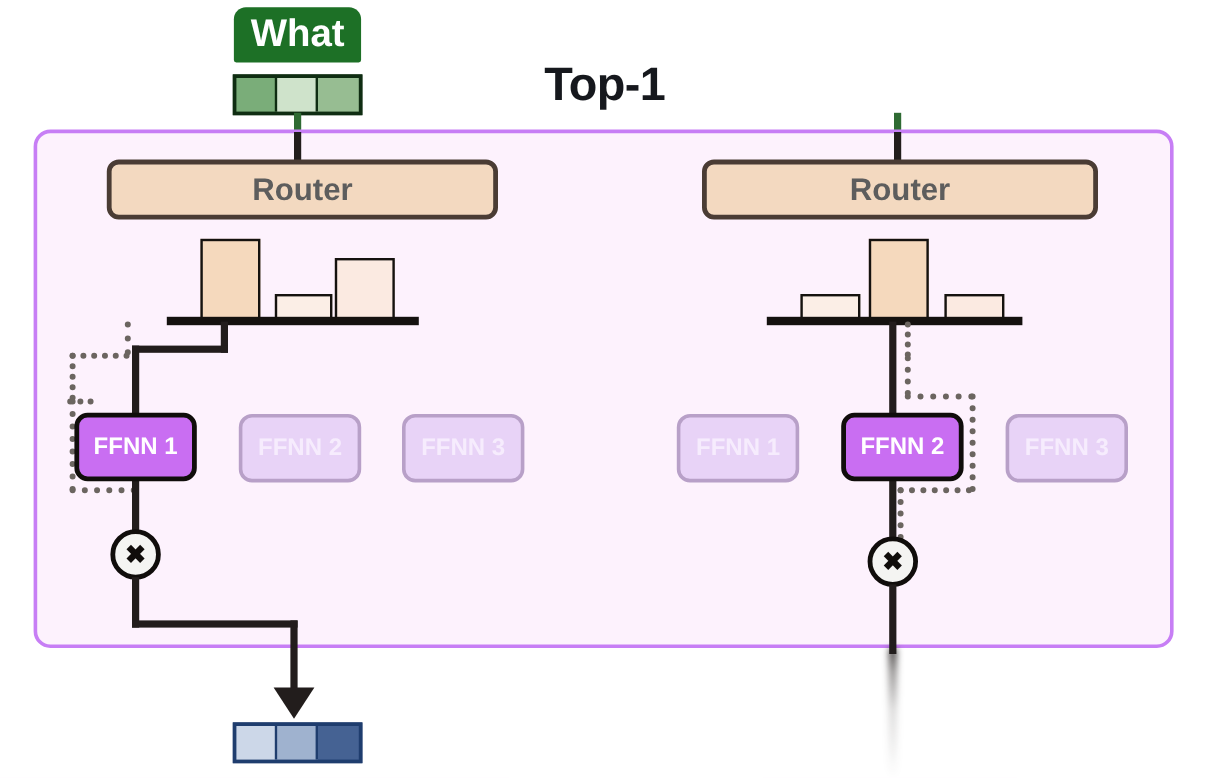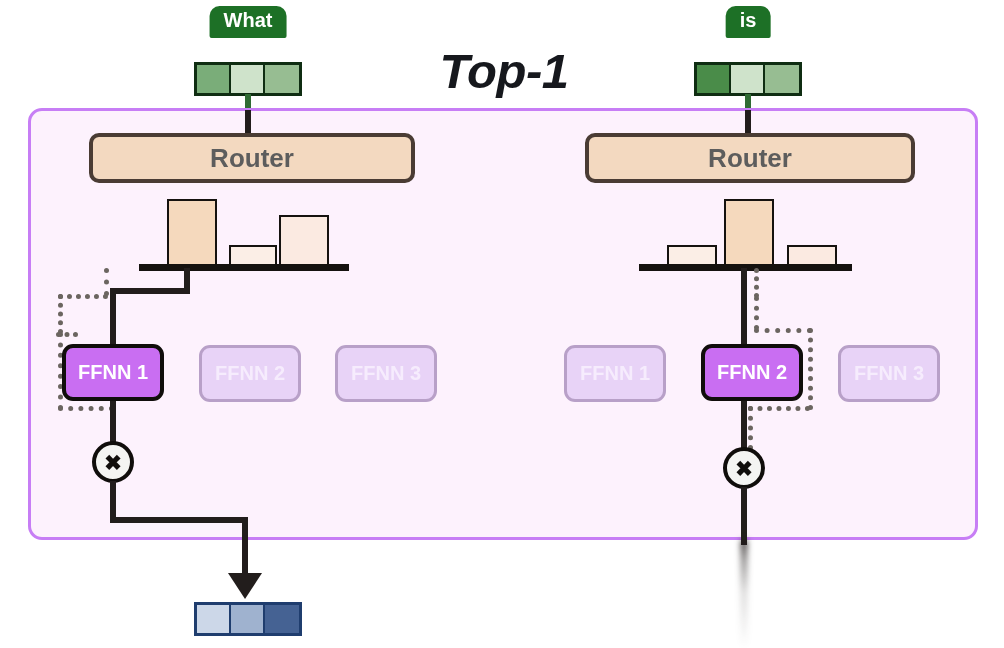--- a/index.html
+++ b/index.html
@@ -34,39 +34,38 @@
   
   .title {
     position: absolute;
     left: 336px;
     top: 43px;
     width: 336px;
     height: 56px;
     display: flex;
     align-items: center;
     justify-content: center;
-    font-size: 49px;
+    font-size: 39px;
     color: #16181d;
     letter-spacing: -0.5px;
     white-space: nowrap;
-    font-style: italic;
   }
   .title .strong { font-weight: bold; }
   .title .light  { font-weight: normal; margin-left: 10px; }
 
   
   .token-group { position: absolute; }
   .token-badge {
     position: absolute;
     left: 50%;
     transform: translateX(-50%);
     top: 0;
     background: #1d7026;
     color: #ffffff;
-    font-size: 20px;
+    font-size: 32px;
     font-weight: bold;
     padding: 3px 14px 6px 14px;
     border-radius: 10px 10px 2px 2px;
     line-height: 1.15;
     white-space: nowrap;
   }
   .vec {
     position: absolute;
     left: 50%;
     transform: translateX(-50%);
@@ -212,28 +211,20 @@
   <div class="token-group" style="left:178px; top:6px; width:140px; height:96px;">
     <div class="token-badge">What</div>
     <div class="vec" style="top:56px;">
       <div class="cell" style="background:#7aad79;"></div>
       <div class="cell" style="background:#cfe3cb;"></div>
       <div class="cell" style="background:#97bd92;"></div>
     </div>
   </div>
   <div class="stub" style="left:245px; top:94px; height:18px;"></div>
 
-  <div class="token-group" style="left:678px; top:6px; width:140px; height:96px;">
-    <div class="token-badge">is</div>
-    <div class="vec" style="top:56px;">
-      <div class="cell" style="background:#4a8c49;"></div>
-      <div class="cell" style="background:#cfe3cb;"></div>
-      <div class="cell" style="background:#97bd92;"></div>
-    </div>
-  </div>
   <div class="stub" style="left:745px; top:94px; height:18px;"></div>
 
   <div class="moe-container"></div>
 
   <div class="wire v" style="left:245px; top:110px; height:24px;"></div>
 
   <div class="router" style="left:89px; top:133px; width:326px; height:50px;">
     <span>Router</span>
   </div>
 

